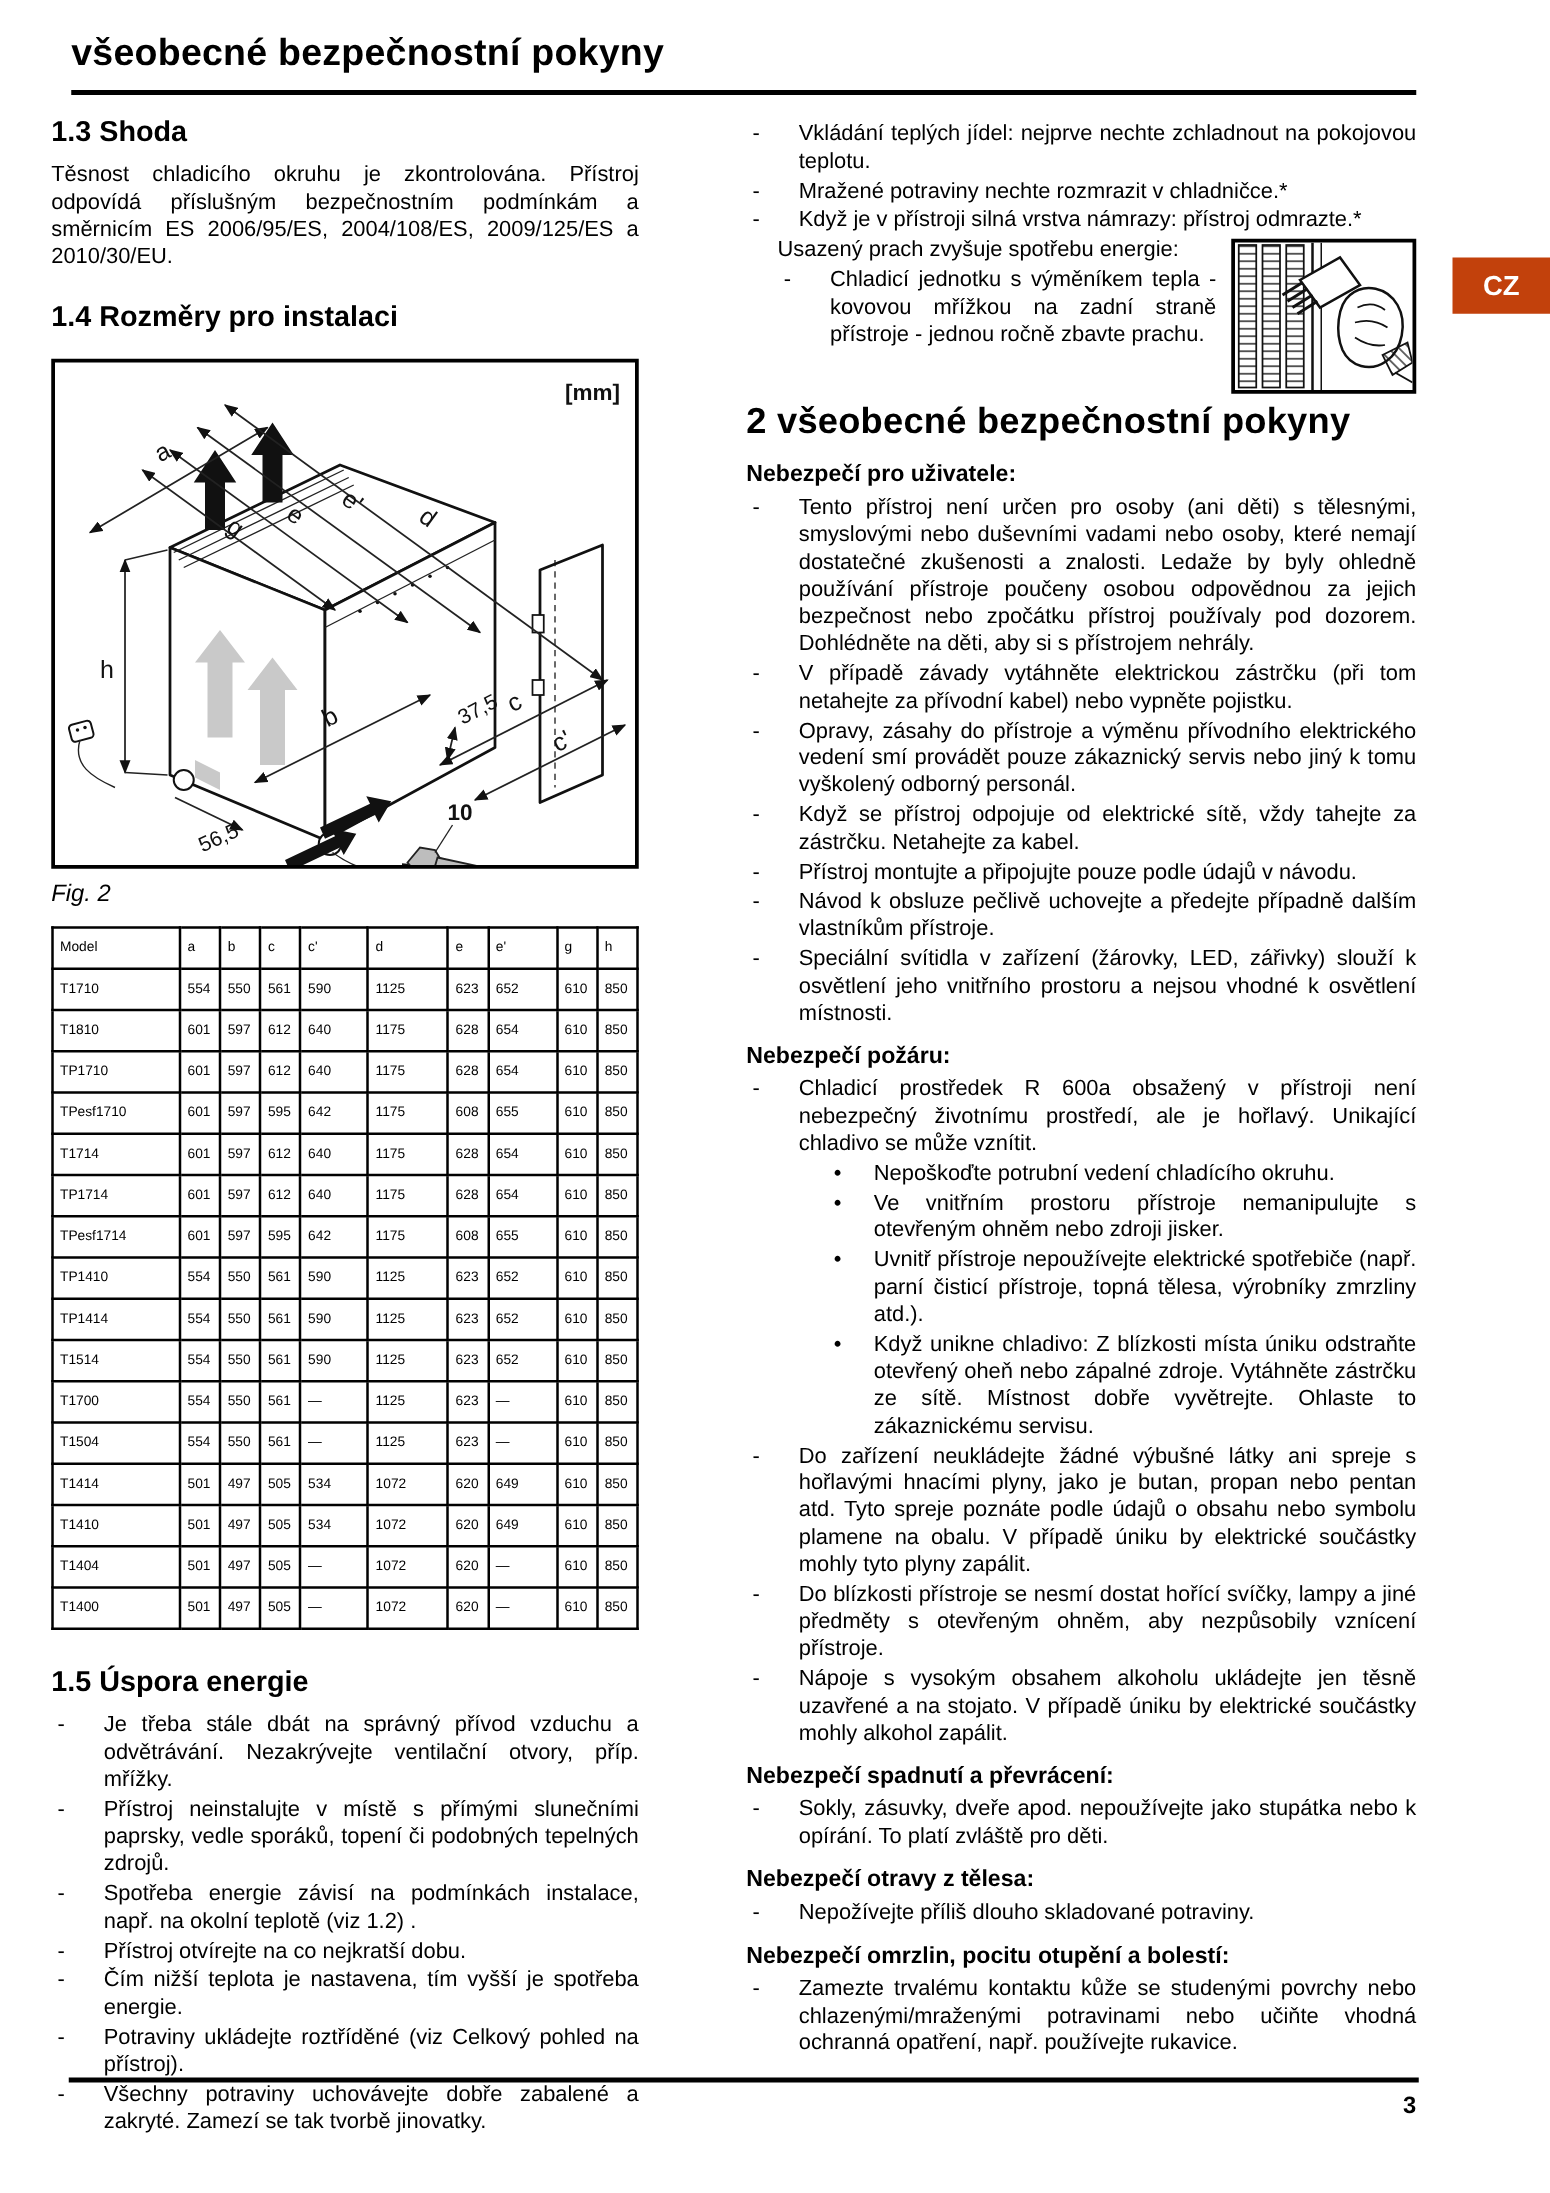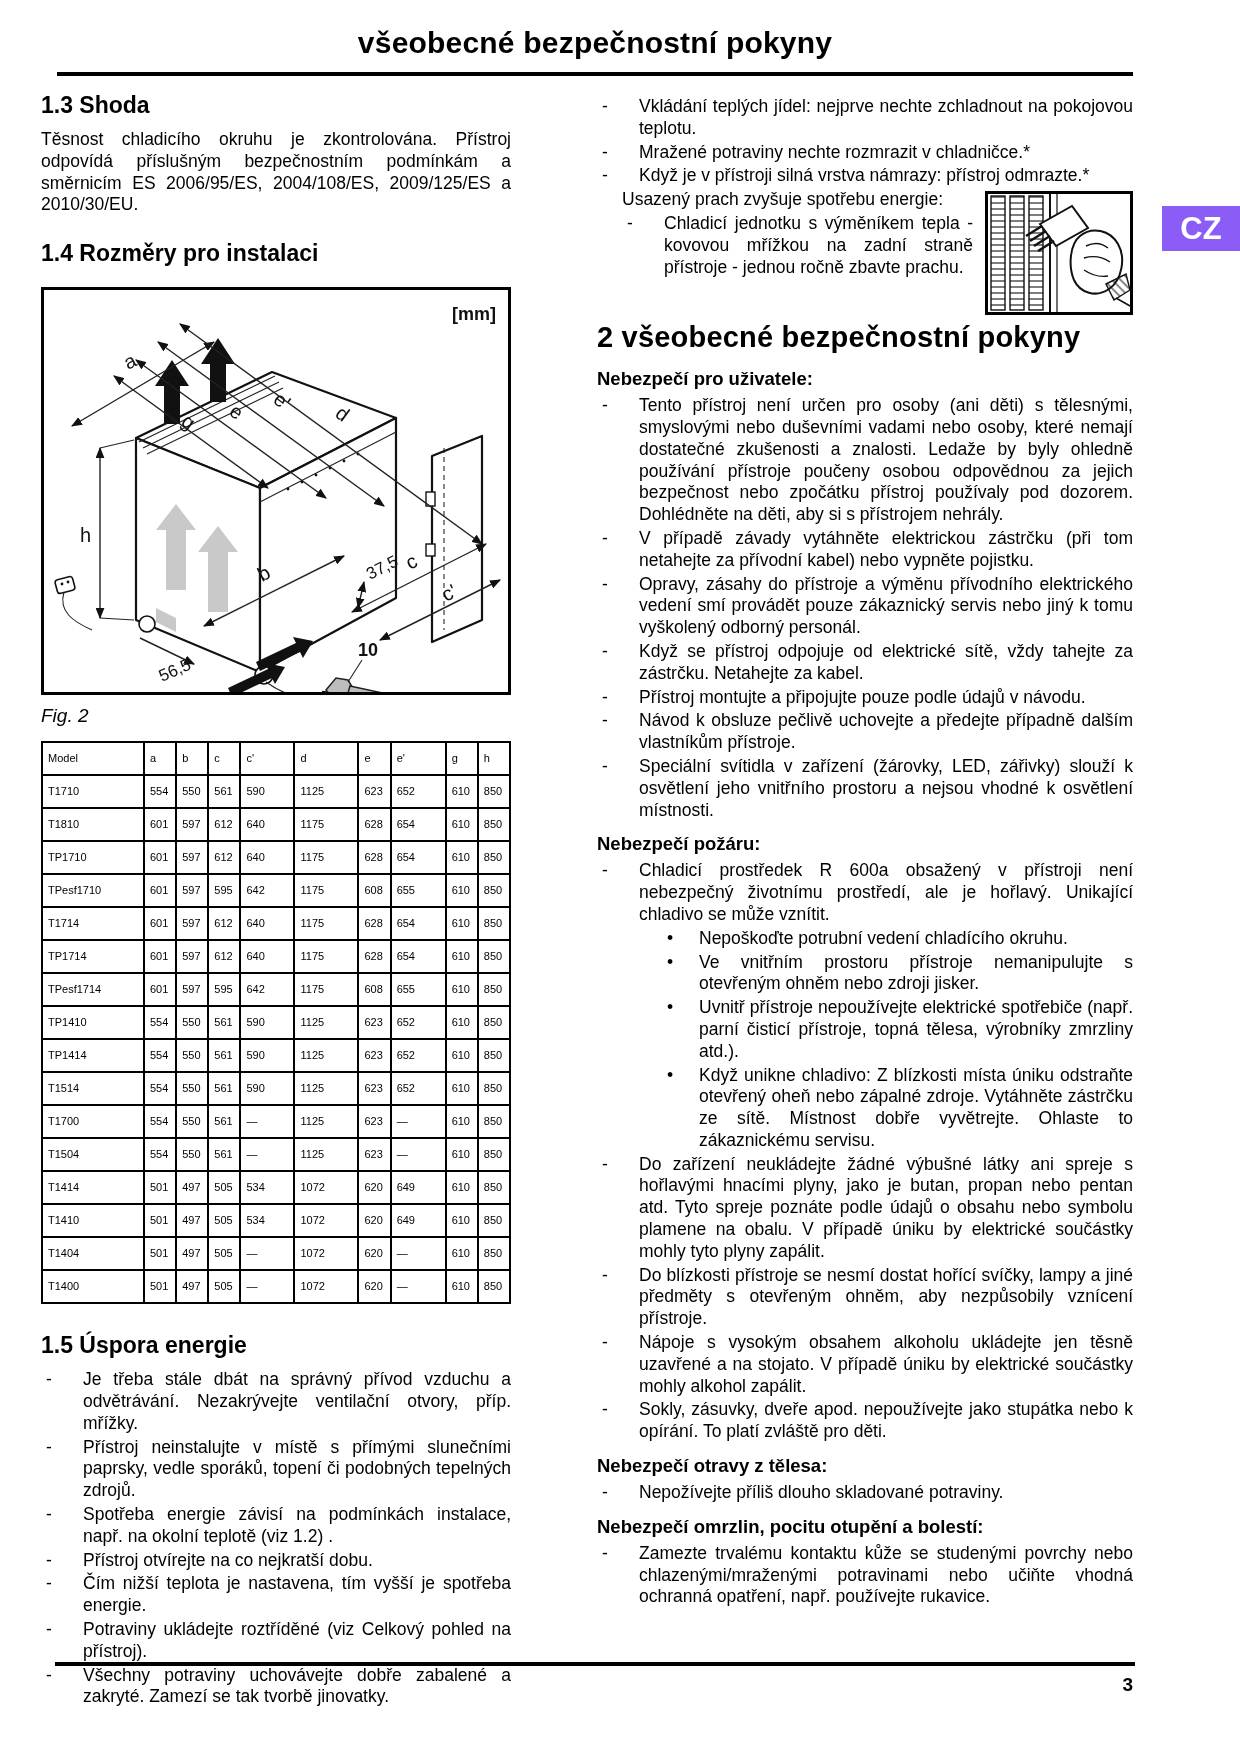--- a/index.html
+++ b/index.html
@@ -1,23 +1,23 @@
 <!DOCTYPE html>
 <html><head>
 <meta charset="utf-8">
 <style>
   html,body{margin:0;padding:0;background:#fff;}
   .page{position:relative;width:1240px;height:1754px;background:#fff;color:#000;
         font-family:"Liberation Sans",sans-serif;overflow:hidden;}
   
   .header{position:absolute;left:57px;top:26px;width:1076px;}
-  .header-title{font-size:30px;font-weight:bold;text-align:center;letter-spacing:.2px;}
+  .header-title{font-size:30px;font-weight:bold;text-align:left;letter-spacing:.2px;}
   .header-rule{height:4px;background:#000;margin-top:12px;}
-  .cz-tab{position:absolute;top:206px;right:0;width:78px;height:45px;background:#8b5cf6;color:#fff;
-          font-size:31px;font-weight:bold;display:flex;align-items:center;justify-content:center;}
+  .cz-tab{position:absolute;top:206px;right:0;width:78px;height:45px;background:#c2410c;color:#fff;
+          font-size:22px;font-weight:bold;display:flex;align-items:center;justify-content:center;}
   
   .col-left{position:absolute;left:41px;top:92px;width:470px;}
   .col-right{position:absolute;left:597px;top:95px;width:536px;}
   h1.sec2{font-size:29px;font-weight:bold;margin:24px 0 14px;clear:both;letter-spacing:.2px;}
   h2.sec{font-size:23px;font-weight:bold;margin:24px 0 10px;}
   h2.sec.first{margin-top:0;}
   p.body{font-size:17.5px;line-height:21.8px;text-align:justify;margin:6px 0 0;}
   
   .figure-box{border:3px solid #000;height:402px;margin-top:20px;position:relative;background:#fff;}
   .fig-caption{font-style:italic;font-size:19px;margin:10px 0 14px;}
@@ -518,20 +518,21 @@
           <span class="txt">Do zařízení neukládejte žádné výbušné látky ani spreje s hořlavými hnacími plyny, jako je butan, propan nebo pentan atd. Tyto spreje poznáte podle údajů o obsahu nebo symbolu plamene na obalu. V případě úniku by elektrické součástky mohly tyto plyny zapálit.</span>
         </div>
         <div class="li dash">
           <span class="marker">-</span>
           <span class="txt">Do blízkosti přístroje se nesmí dostat hořící svíčky, lampy a jiné předměty s otevřeným ohněm, aby nezpůsobily vznícení přístroje.</span>
         </div>
         <div class="li dash">
           <span class="marker">-</span>
           <span class="txt">Nápoje s vysokým obsahem alkoholu ukládejte jen těsně uzavřené a na stojato. V případě úniku by elektrické součástky mohly alkohol zapálit.</span>
         </div>
+        <div class="subhead">Nebezpečí spadnutí a převrácení:</div>
         <div class="li dash">
           <span class="marker">-</span>
           <span class="txt">Sokly, zásuvky, dveře apod. nepoužívejte jako stupátka nebo k opírání. To platí zvláště pro děti.</span>
         </div>
         <div class="subhead">Nebezpečí otravy z tělesa:</div>
         <div class="li dash">
           <span class="marker">-</span>
           <span class="txt">Nepožívejte příliš dlouho skladované potraviny.</span>
         </div>
         <div class="subhead">Nebezpečí omrzlin, pocitu otupění a bolestí:</div>

